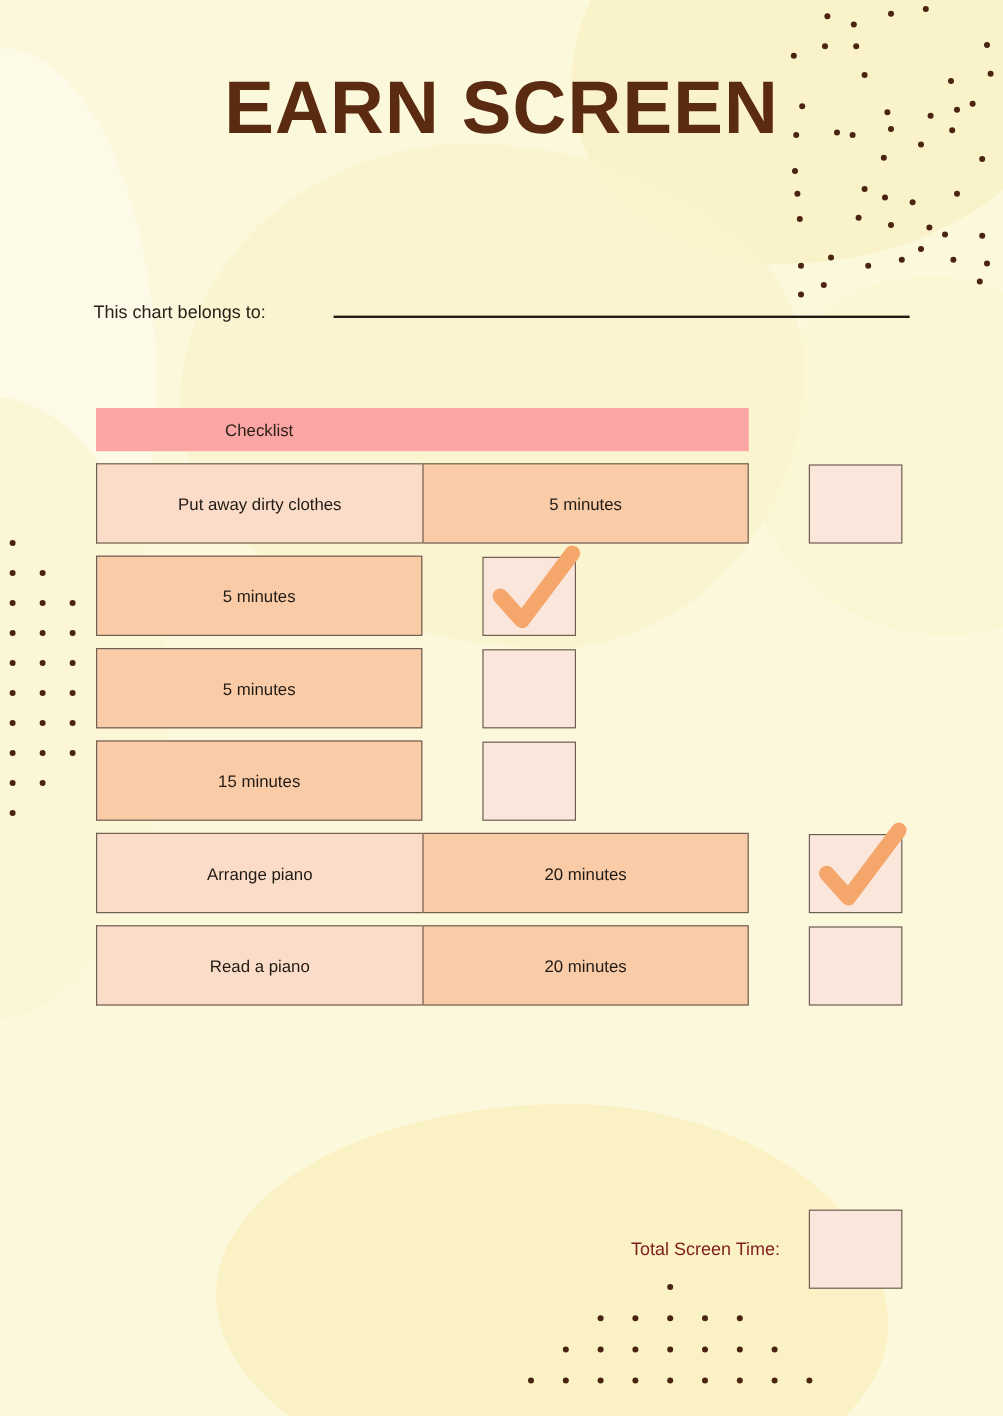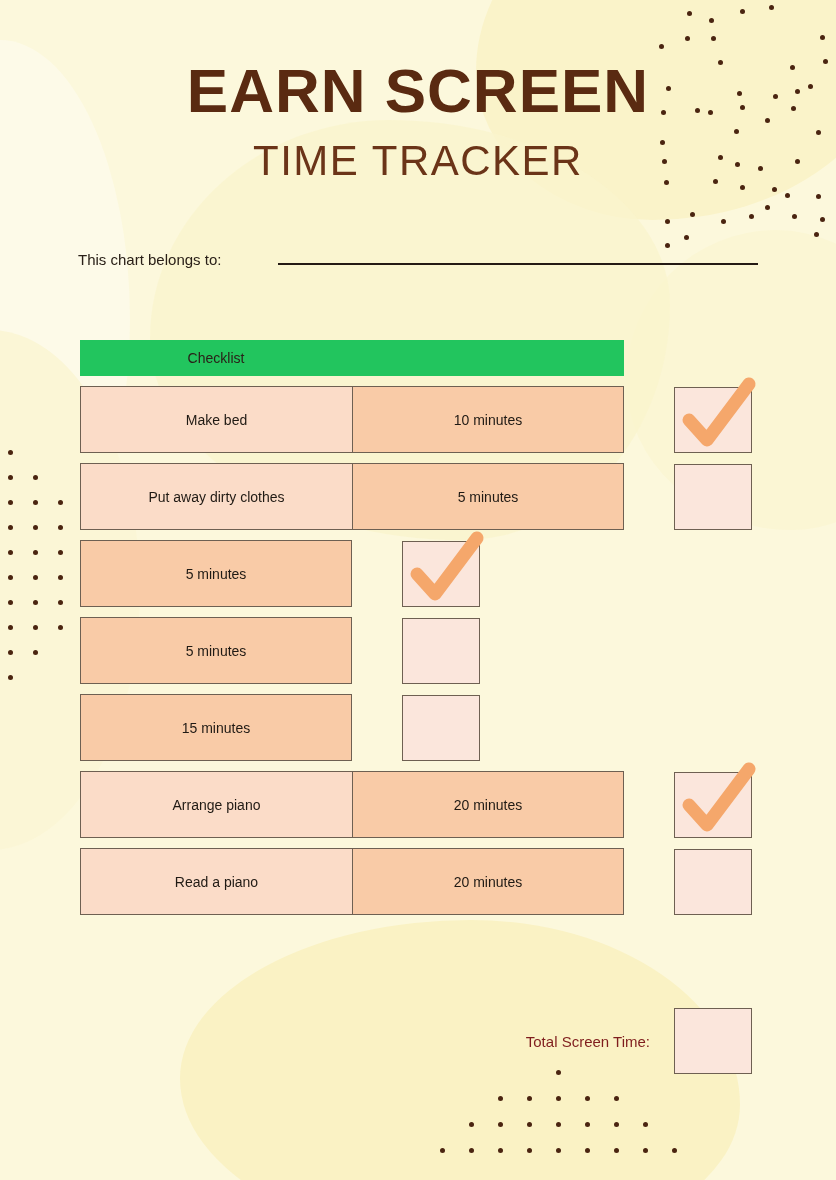--- a/index.html
+++ b/index.html
@@ -151,21 +151,21 @@
     position: absolute;
     top: 340px;
     left: 80px;
     width: 676px;
     z-index: 5;
   }
   .table-head {
     display: flex;
     width: 544px;
     height: 36px;
-    background: #22c55e;
+    background: #fca5a5;
     align-items: center;
   }
   .th {
     font-size: 14px;
     color: #2A2018;
     text-align: center;
   }
   .th-checklist { width: 272px; }
   .th-time { width: 272px; }
 
@@ -340,81 +340,70 @@
       <span class="dot" style="left: 87px; top: 78px; width: 5px; height: 5px;"></span>
       <span class="dot" style="left: 116px; top: 78px; width: 5px; height: 5px;"></span>
       <span class="dot" style="left: 145px; top: 78px; width: 5px; height: 5px;"></span>
       <span class="dot" style="left: 174px; top: 78px; width: 5px; height: 5px;"></span>
       <span class="dot" style="left: 203px; top: 78px; width: 5px; height: 5px;"></span>
       <span class="dot" style="left: 232px; top: 78px; width: 5px; height: 5px;"></span>
     </div>
 
   <div class="title-block">
     <h1 class="main-title">EARN SCREEN</h1>
-    <h2 class="sub-title">TIME TRACKER</h2>
   </div>
 
   <div class="form-area">
     <div class="form-row belongs">
       <span class="form-label">This chart belongs to:</span>
       <span class="form-line"></span>
     </div>
   </div>
 
   <div class="table-area">
     <div class="table-head">
       <div class="th th-checklist">Checklist</div>
     </div>
     <div id="rows-container">
         <div class="row">
-          <div class="cell cell-task">Make bed</div>
-          <div class="cell cell-time">10 minutes</div>
+          <div class="cell cell-task">Put away dirty clothes</div>
+          <div class="cell cell-time">5 minutes</div>
+          <div class="checkbox-spacer"></div>
+          <div class="checkbox"></div>
+        </div>
+        <div class="row">
+          <div class="cell cell-time">5 minutes</div>
           <div class="checkbox-spacer"></div>
           <div class="checkbox">
             <svg class="check-mark" viewBox="0 0 86 78">
               <path d="M16 40 L34 60 L76 4" fill="none" stroke="#F5A76B" stroke-width="13" stroke-linecap="round" stroke-linejoin="round"></path>
             </svg>
           </div>
         </div>
         <div class="row">
-          <div class="cell cell-task">Put away dirty clothes</div>
           <div class="cell cell-time">5 minutes</div>
           <div class="checkbox-spacer"></div>
           <div class="checkbox"></div>
         </div>
         <div class="row">
-          <div class="cell cell-time">5 minutes</div>
+          <div class="cell cell-time">15 minutes</div>
+          <div class="checkbox-spacer"></div>
+          <div class="checkbox"></div>
+        </div>
+        <div class="row">
+          <div class="cell cell-task">Arrange piano</div>
+          <div class="cell cell-time">20 minutes</div>
           <div class="checkbox-spacer"></div>
           <div class="checkbox">
             <svg class="check-mark" viewBox="0 0 86 78">
               <path d="M16 40 L34 60 L76 4" fill="none" stroke="#F5A76B" stroke-width="13" stroke-linecap="round" stroke-linejoin="round"></path>
             </svg>
           </div>
         </div>
         <div class="row">
-          <div class="cell cell-time">5 minutes</div>
-          <div class="checkbox-spacer"></div>
-          <div class="checkbox"></div>
-        </div>
-        <div class="row">
-          <div class="cell cell-time">15 minutes</div>
-          <div class="checkbox-spacer"></div>
-          <div class="checkbox"></div>
-        </div>
-        <div class="row">
-          <div class="cell cell-task">Arrange piano</div>
-          <div class="cell cell-time">20 minutes</div>
-          <div class="checkbox-spacer"></div>
-          <div class="checkbox">
-            <svg class="check-mark" viewBox="0 0 86 78">
-              <path d="M16 40 L34 60 L76 4" fill="none" stroke="#F5A76B" stroke-width="13" stroke-linecap="round" stroke-linejoin="round"></path>
-            </svg>
-          </div>
-        </div>
-        <div class="row">
           <div class="cell cell-task">Read a piano</div>
           <div class="cell cell-time">20 minutes</div>
           <div class="checkbox-spacer"></div>
           <div class="checkbox"></div>
         </div>
       </div>
   </div>
 
   <div class="total-area">
     <div class="total-label">Total Screen Time:</div>

